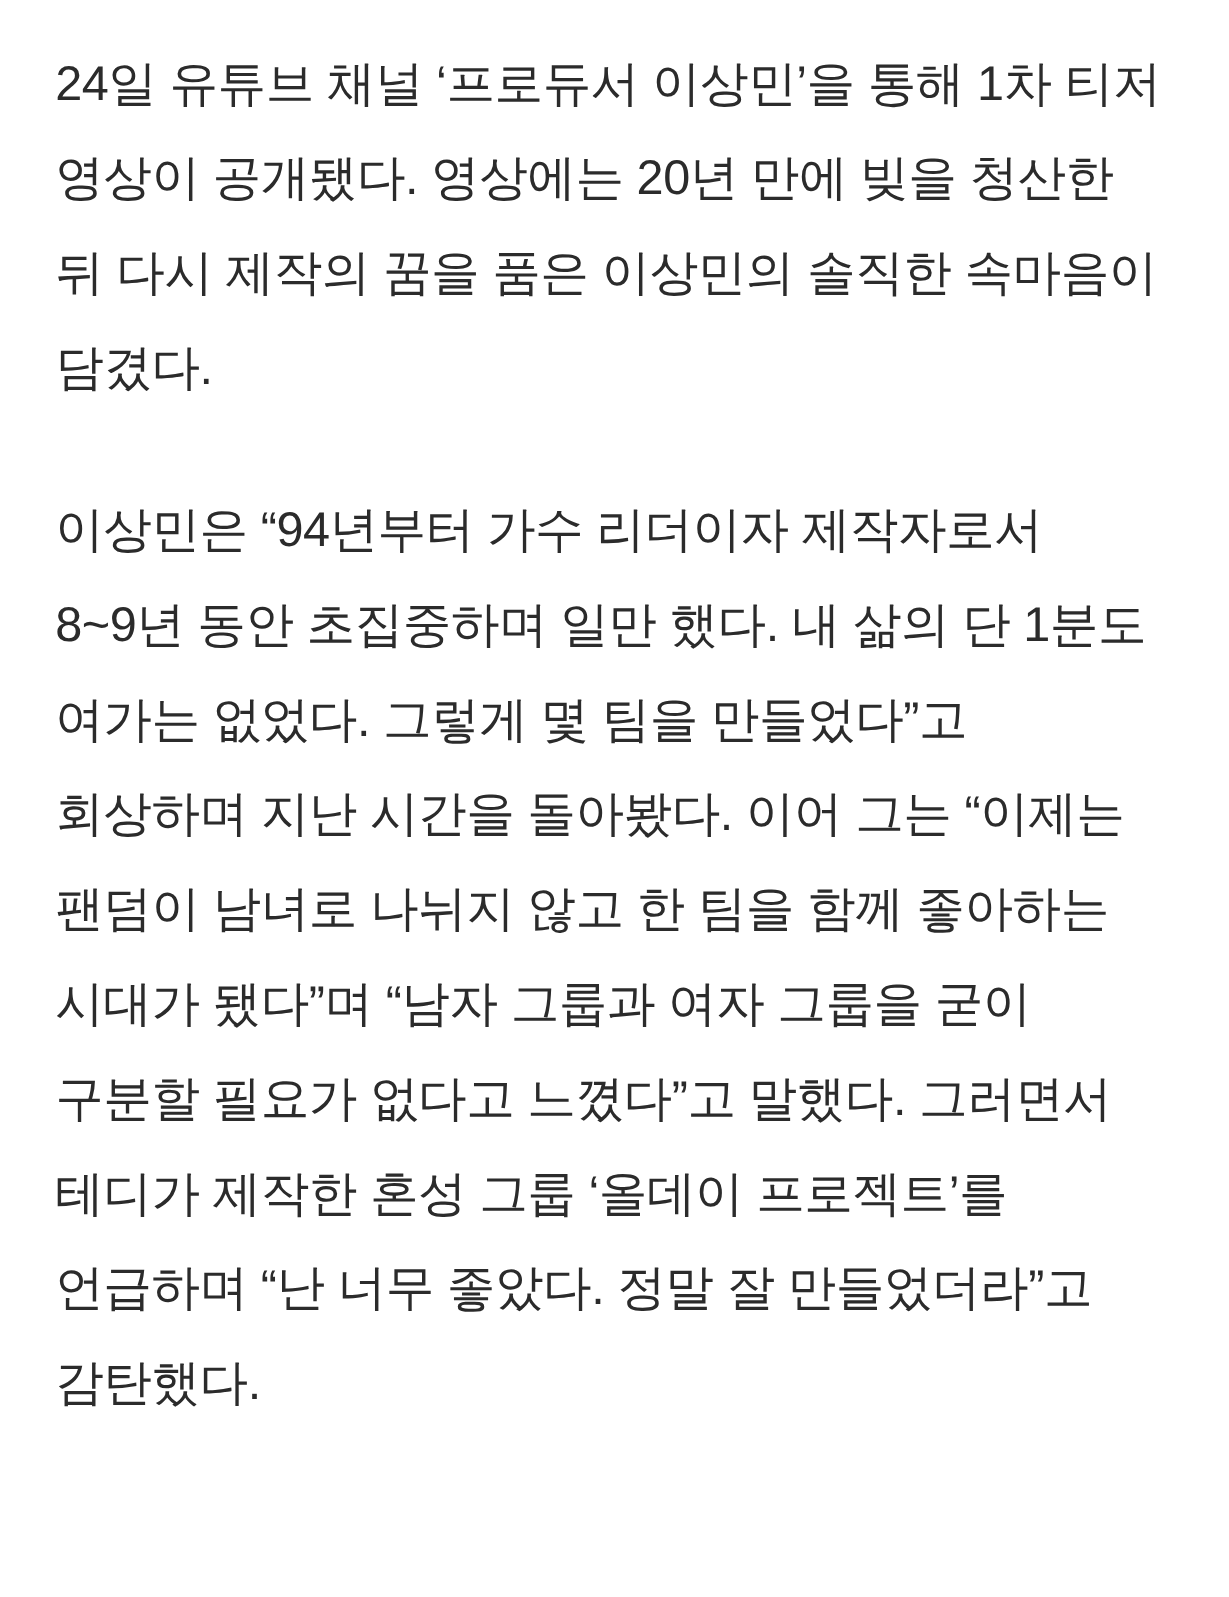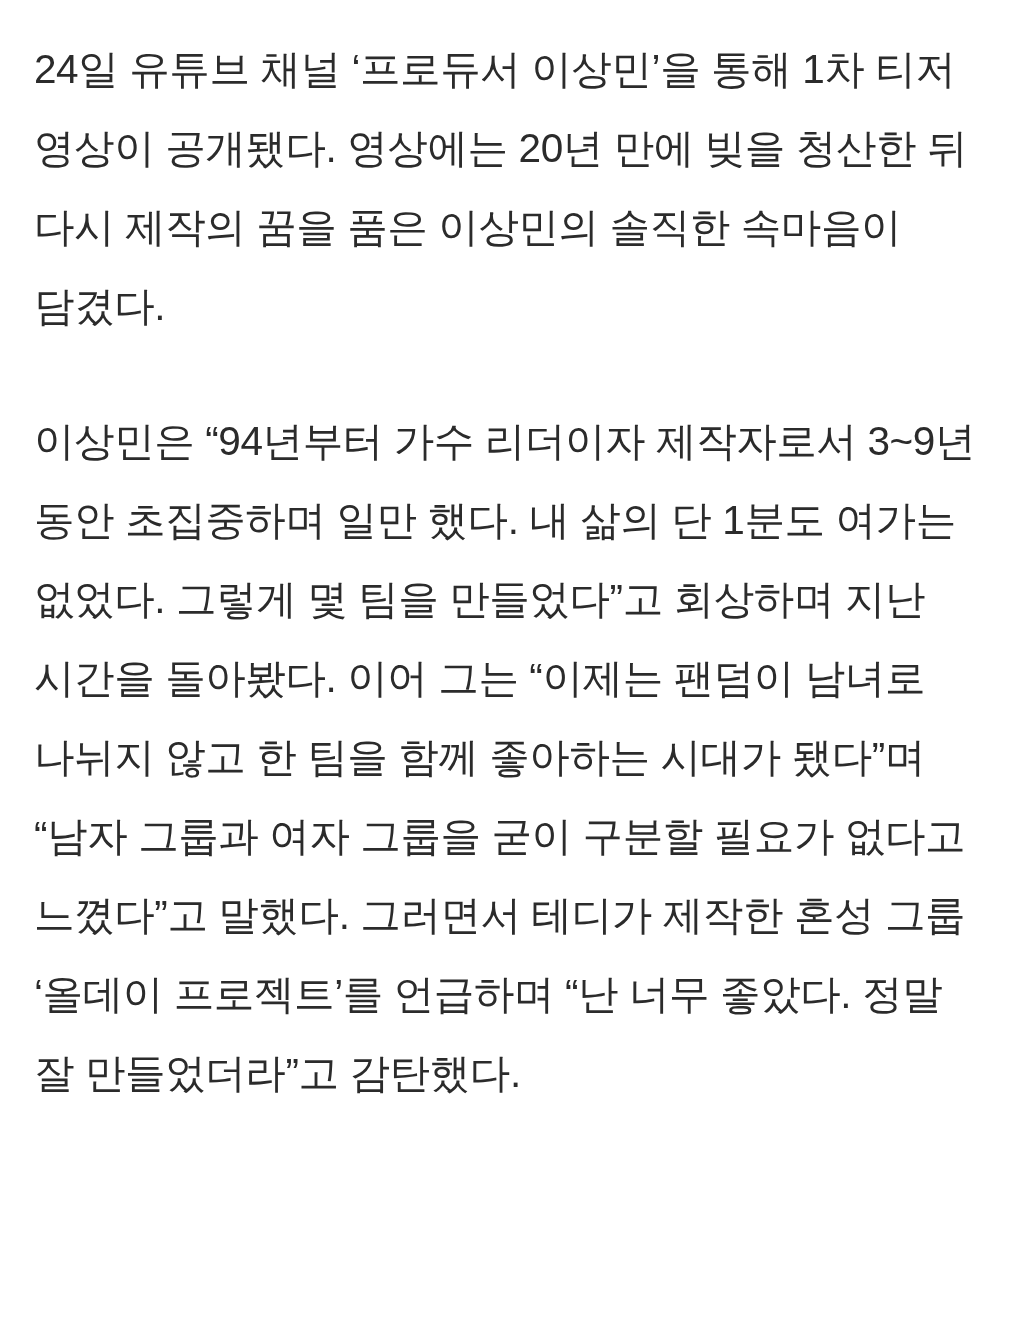--- a/index.html
+++ b/index.html
@@ -9,35 +9,35 @@
     background: #ffffff;
   }
   body {
     width: 1024px;
     min-height: 1331px;
     font-family: "Liberation Sans", "DejaVu Sans", sans-serif;
   }
   .article {
     box-sizing: border-box;
     width: 1024px;
-    padding: 30px 48px 0 34px;
+    padding: 30px 48px 0 46px;
   }
   .para {
     margin: 0;
     color: #2b2b2b;
     font-size: 40.5px;
     line-height: 1.95;
     letter-spacing: -0.4px;
     word-break: keep-all;
     text-align: left;
     font-weight: 400;
   }
   .para + .para {
     margin-top: 56px;
   }
 </style>
 </head>
 <body>
 
 <div class="article">
   <p class="para">24일 유튜브 채널 ‘프로듀서 이상민’을 통해 1차 티저 영상이 공개됐다. 영상에는 20년 만에 빚을 청산한 뒤 다시 제작의 꿈을 품은 이상민의 솔직한 속마음이 담겼다.</p>
-  <p class="para">이상민은 “94년부터 가수 리더이자 제작자로서 3~9년 동안 초집중하며 일만 했다. 내 삶의 단 1분도 여가는 없었다. 그렇게 몇 팀을 만들었다”고 회상하며 지난 시간을 돌아봤다. 이어 그는 “이제는 팬덤이 남녀로 나뉘지 않고 한 팀을 함께 좋아하는 시대가 됐다”며 “남자 그룹과 여자 그룹을 굳이 구분할 필요가 없다고 느꼈다”고 말했다. 그러면서 테디가 제작한 혼성 그룹 ‘올데이 프로젝트’를 언급하며 “난 너무 좋았다. 정말 잘 만들었더라”고 감탄했다.</p>
+  <p class="para">이상민은 “94년부터 가수 리더이자 제작자로서 8~9년 동안 초집중하며 일만 했다. 내 삶의 단 1분도 여가는 없었다. 그렇게 몇 팀을 만들었다”고 회상하며 지난 시간을 돌아봤다. 이어 그는 “이제는 팬덤이 남녀로 나뉘지 않고 한 팀을 함께 좋아하는 시대가 됐다”며 “남자 그룹과 여자 그룹을 굳이 구분할 필요가 없다고 느꼈다”고 말했다. 그러면서 테디가 제작한 혼성 그룹 ‘올데이 프로젝트’를 언급하며 “난 너무 좋았다. 정말 잘 만들었더라”고 감탄했다.</p>
 </div>
 
 </body></html>

